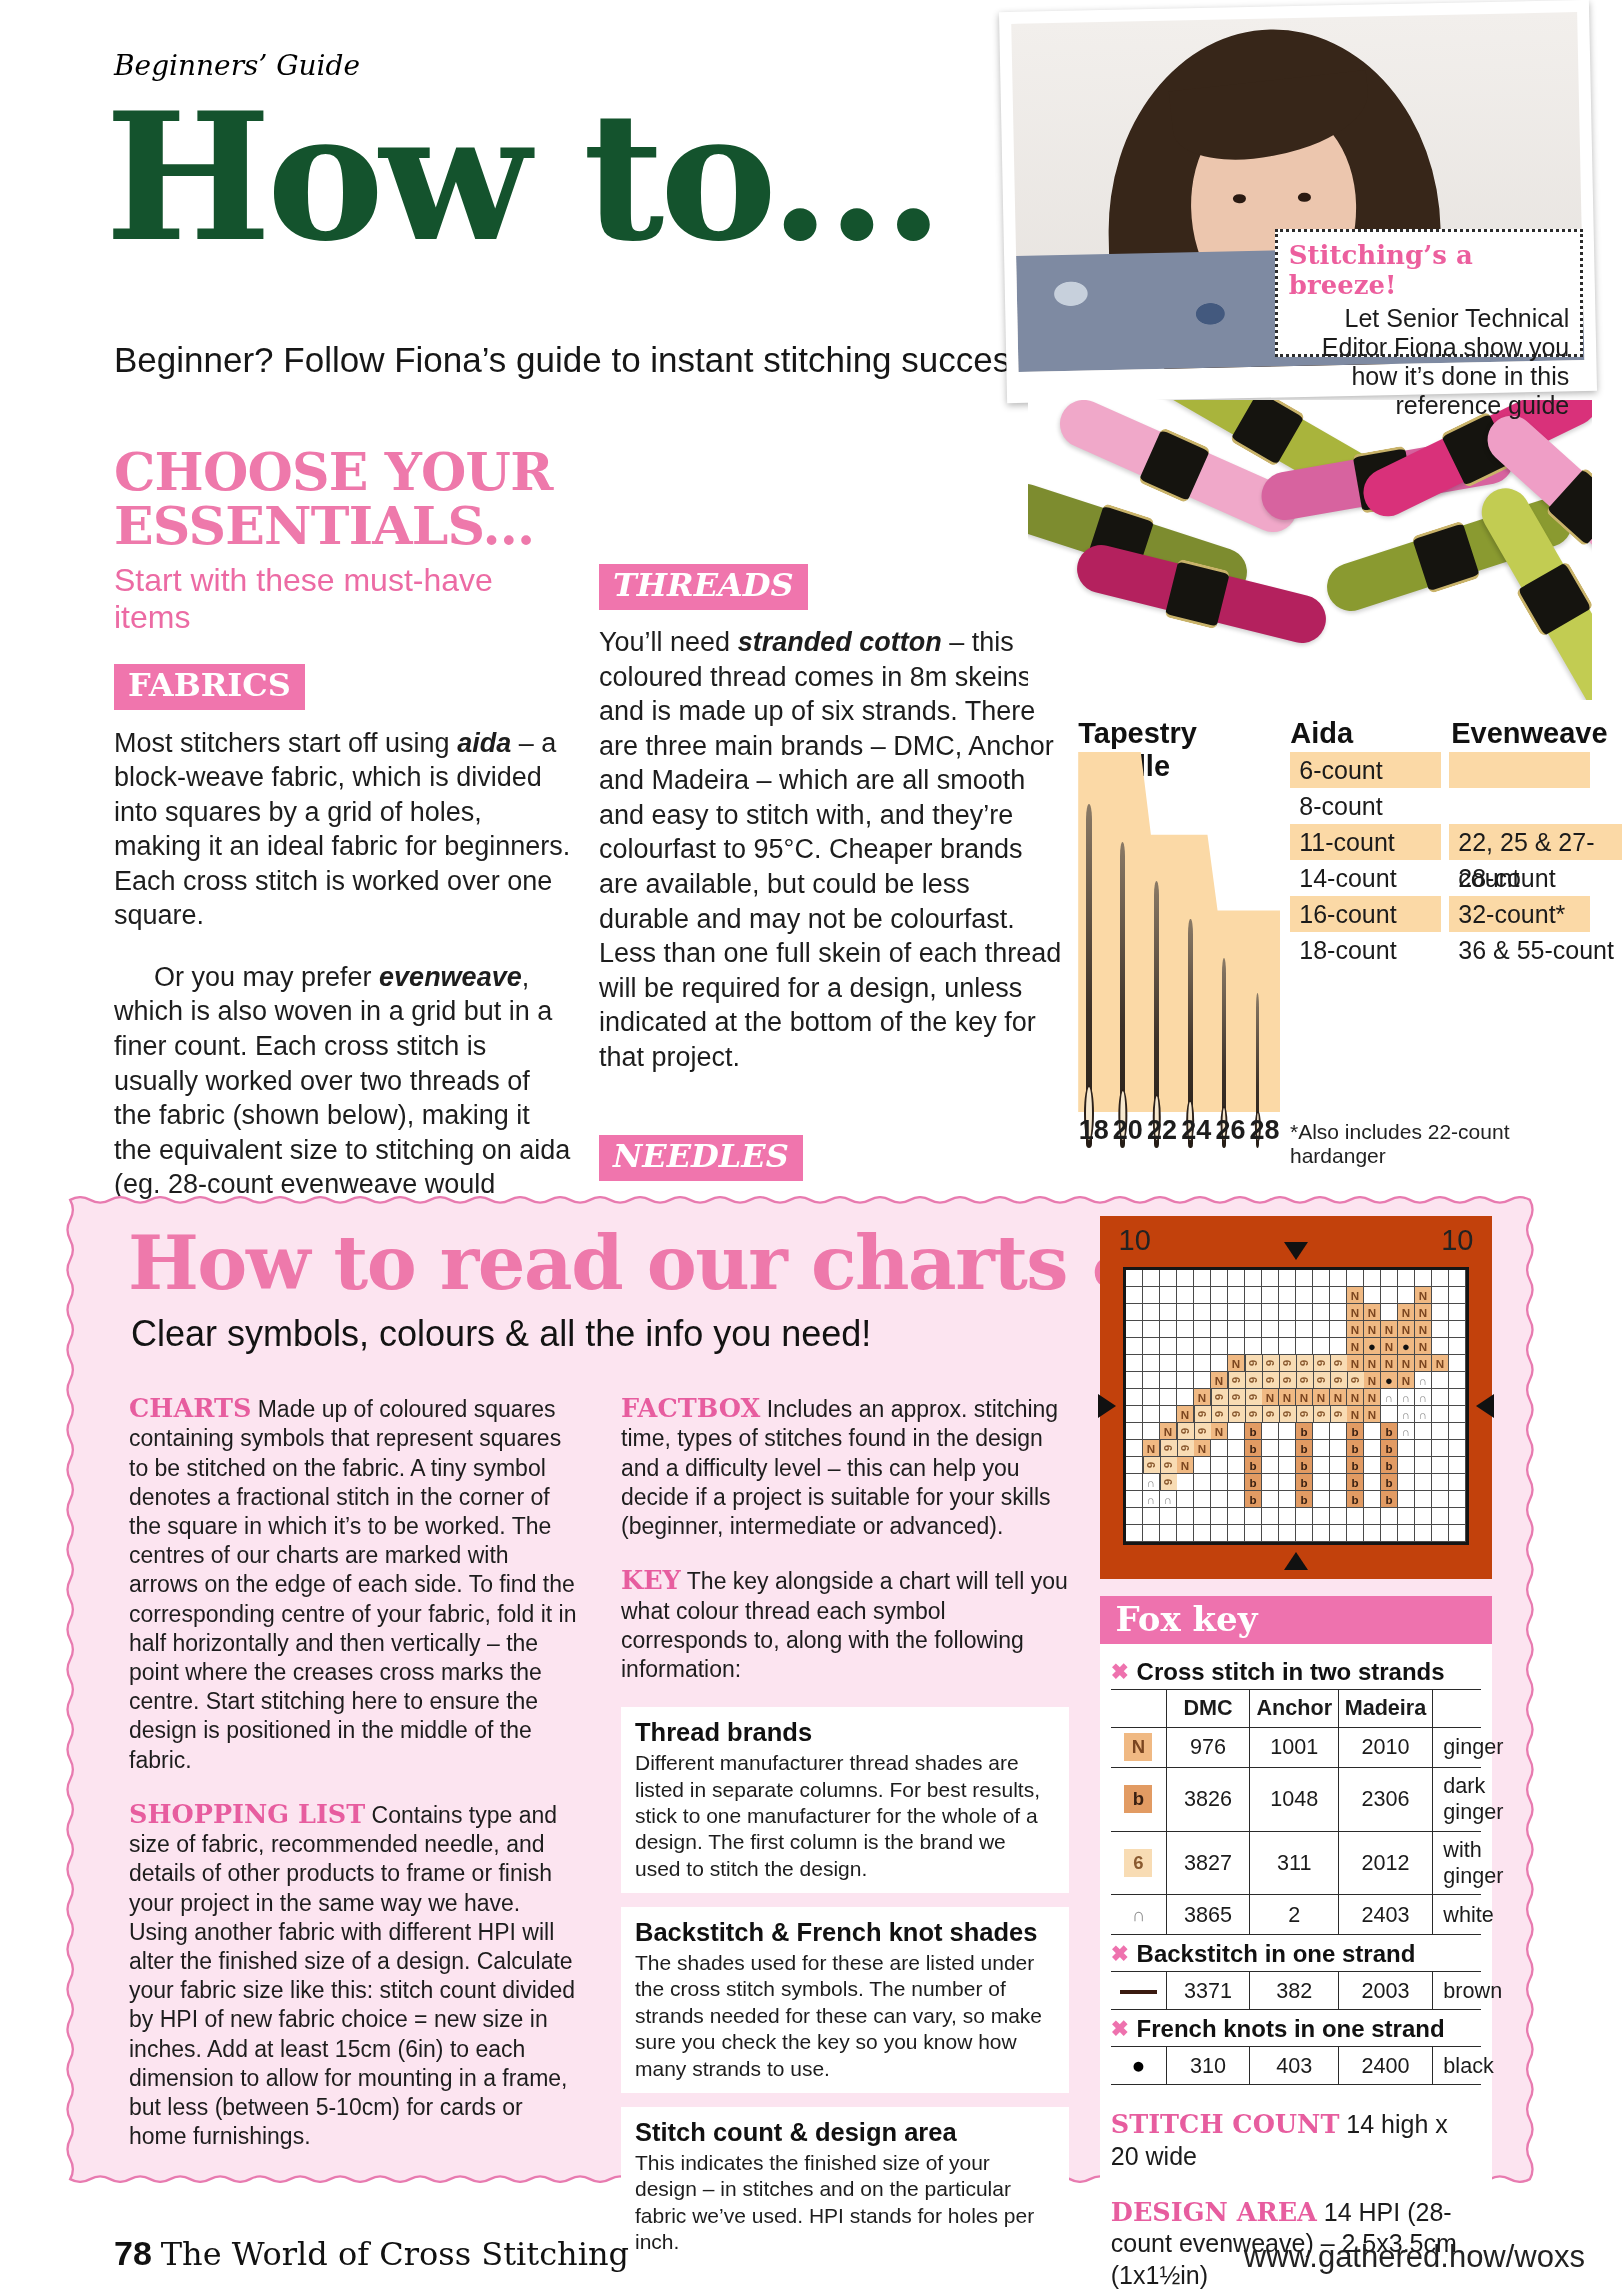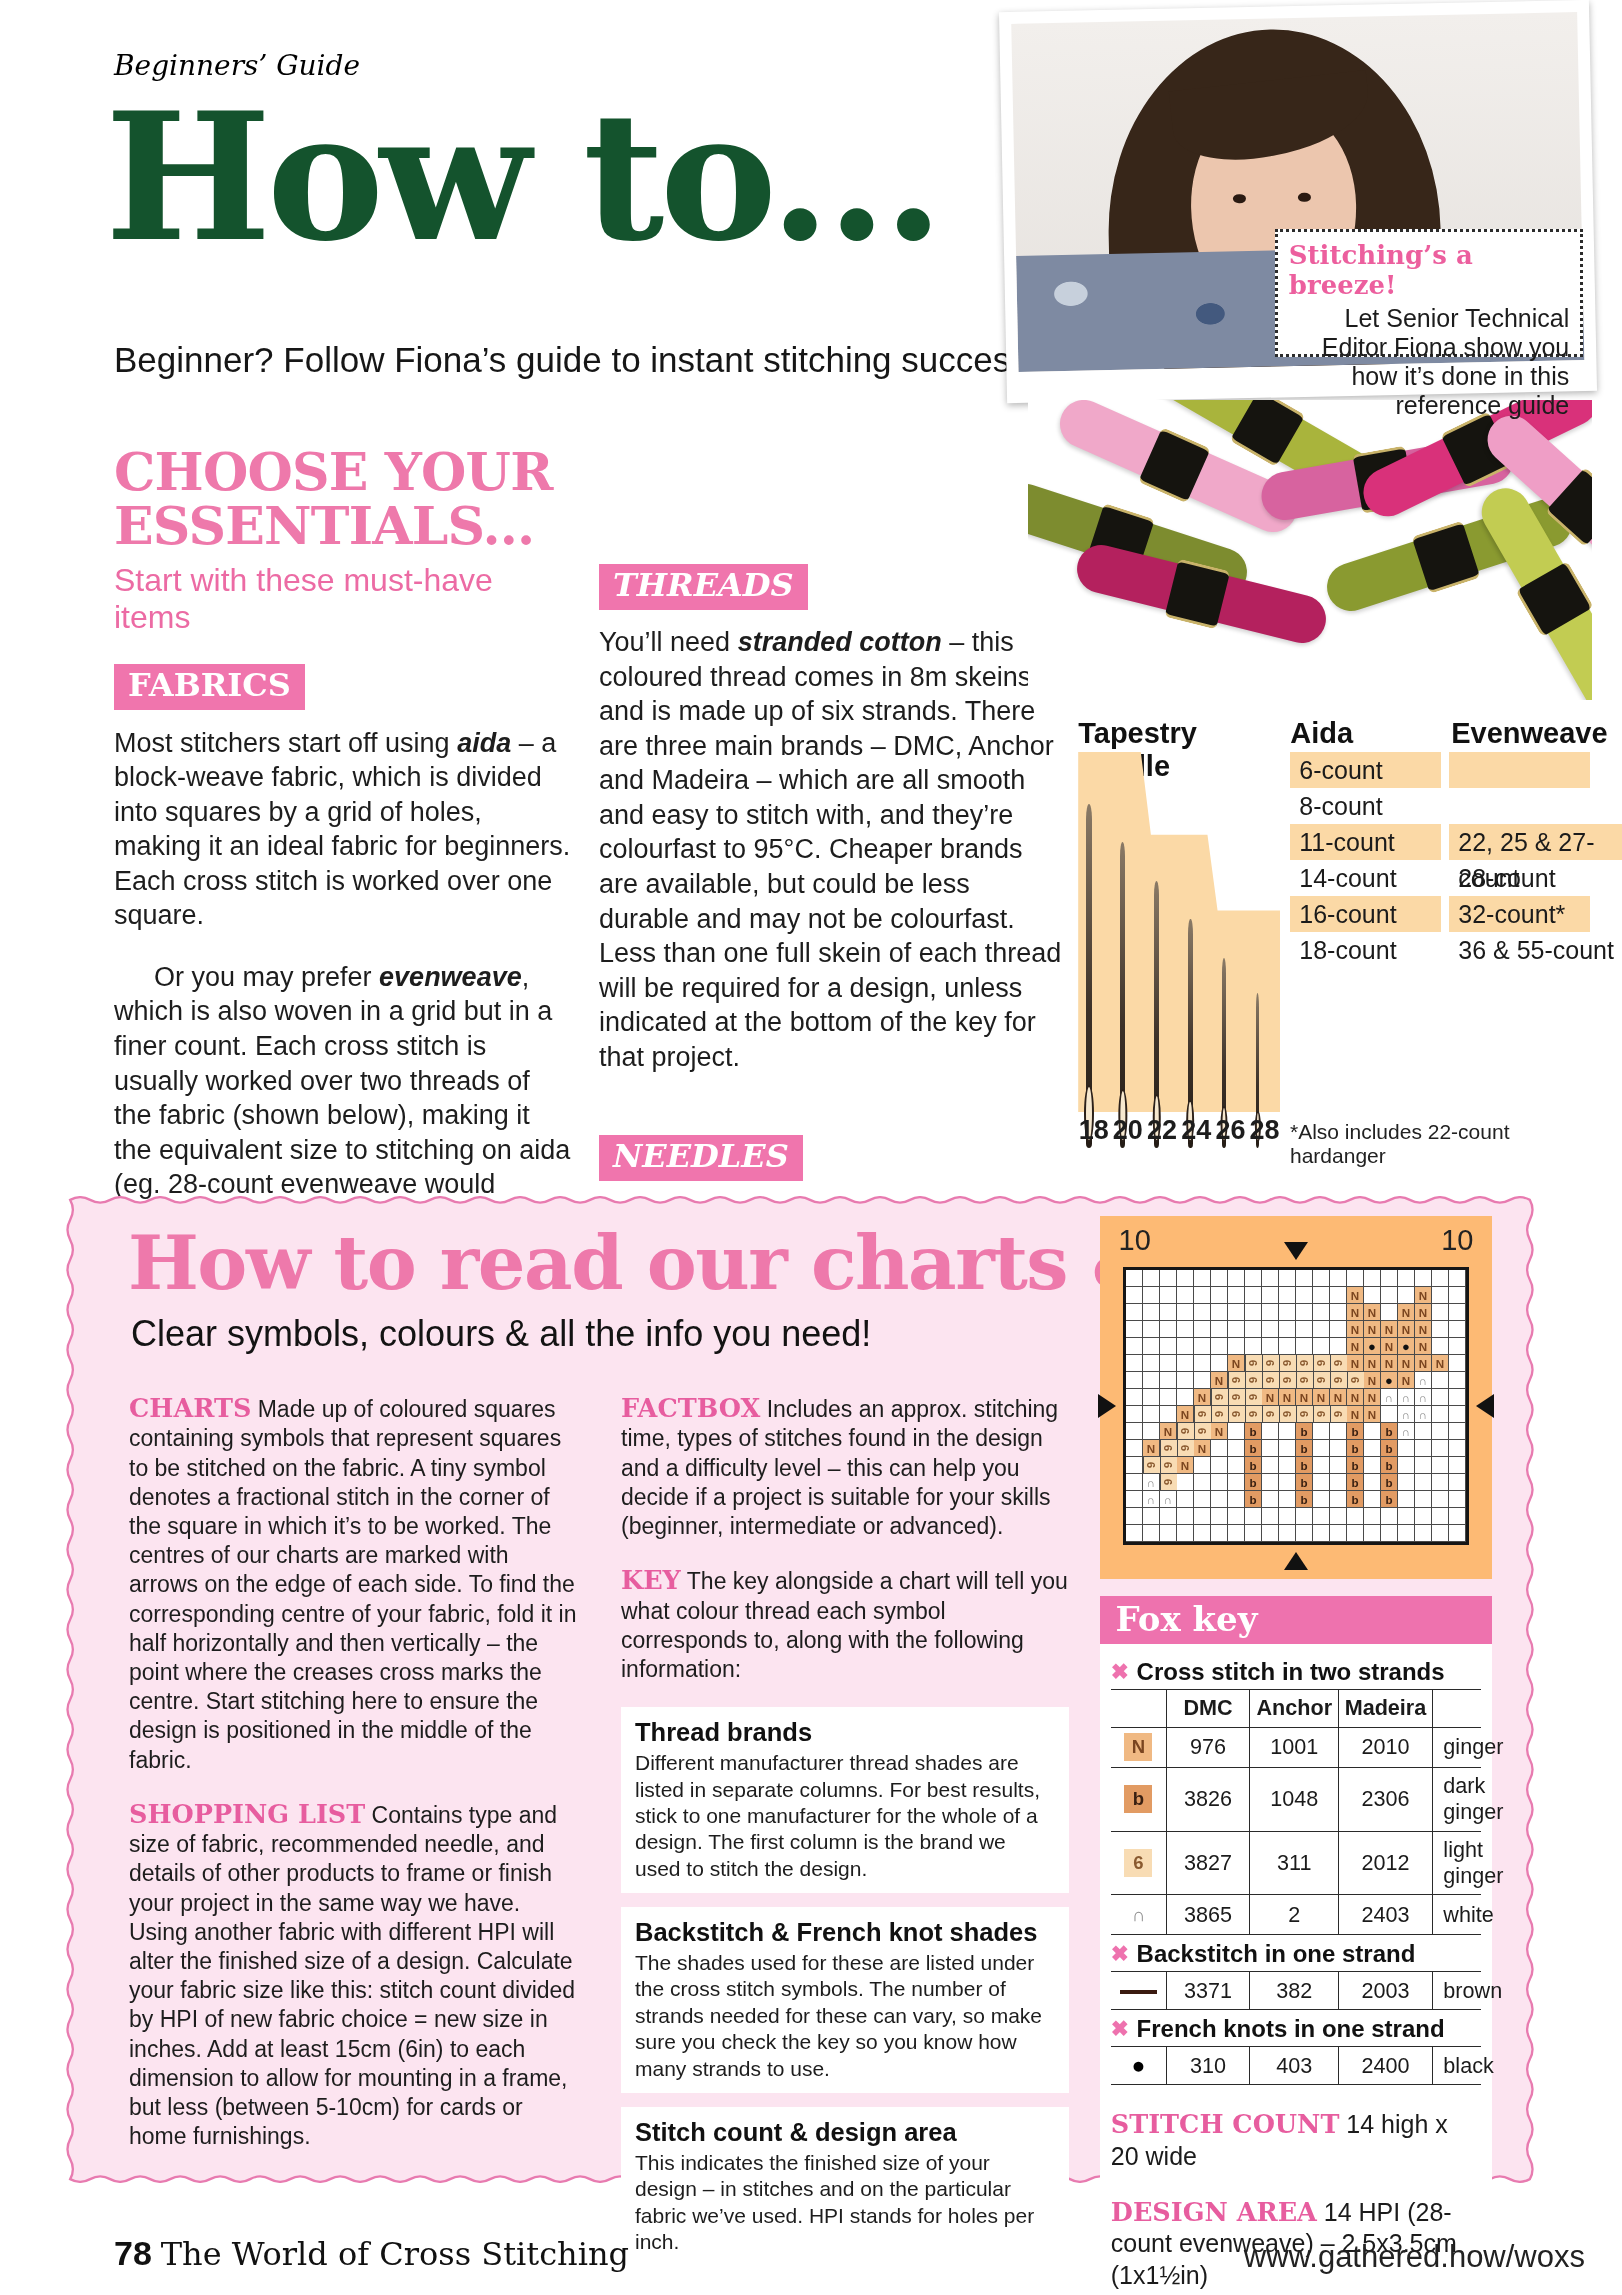--- a/index.html
+++ b/index.html
@@ -97,21 +97,21 @@
   .pcol.c1{left:63px;width:450px;} .pcol.c2{left:555px;width:448px;}
   .pcol3{position:absolute;left:1034px;top:20px;width:392px;}
   .ppar{font-size:23px;line-height:1.27;color:#1d1d1d;}
   .ppar + .ppar{margin-top:15.5px;}
   .plab{font-family:"DejaVu Serif","Liberation Serif",serif;font-weight:bold;color:#e75d9f;font-size:25.5px;}
   .wbox{background:#fff;padding:10.8px 14px;margin-top:14px;}
   .wbox-title{font-size:25.5px;font-weight:bold;color:#111;}
   .wbox-text{font-size:21px;line-height:1.26;margin-top:3.1px;color:#1d1d1d;}
 
   
-  .fox-box{position:relative;width:392px;height:363px;background:#fdba74;}
+  .fox-box{position:relative;width:392px;height:363px;background:#c2410c;}
   .fc-corner{position:absolute;top:7.7px;font-size:29px;color:#222;}
   .fc-corner.l{left:18.5px;} .fc-corner.r{right:18.5px;}
   .fc-gridwrap{position:absolute;left:23px;top:51px;}
   .fc-grid{display:grid;border:3.1px solid #161616;background:#fff;}
   .fcell{box-sizing:border-box;width:17px;height:17px;border-right:0.8px solid #4a4a4a;border-bottom:0.8px solid #4a4a4a;
          display:flex;align-items:center;justify-content:center;font-weight:bold;font-size:11.6px;}
   .fcell.rot{transform:rotate(90deg);}
   .fcell.dot{font-size:13px;}
   .tri{position:absolute;width:0;height:0;}
   .tri.top{left:50%;top:-25px;transform:translateX(-50%);border-left:12.4px solid transparent;border-right:12.4px solid transparent;border-top:18.5px solid #111;}
@@ -651,21 +651,21 @@
                 <td class="num">3826</td>
                 <td class="num a">1048</td>
                 <td class="num m">2306</td>
                 <td class="name">dark ginger</td>
               </tr>
               <tr>
                 <td class="sym"><span class="symbox" style="background: rgb(248, 220, 180); color: rgb(138, 90, 48);">6</span></td>
                 <td class="num">3827</td>
                 <td class="num a">311</td>
                 <td class="num m">2012</td>
-                <td class="name">light ginger</td>
+                <td class="name">with ginger</td>
               </tr>
               <tr class="last">
                 <td class="sym"><span class="symbox plain" style="background: rgb(255, 255, 255); color: rgb(138, 138, 138);">∩</span></td>
                 <td class="num">3865</td>
                 <td class="num a">2</td>
                 <td class="num m">2403</td>
                 <td class="name">white</td>
               </tr>
             </tbody>
               </table>

